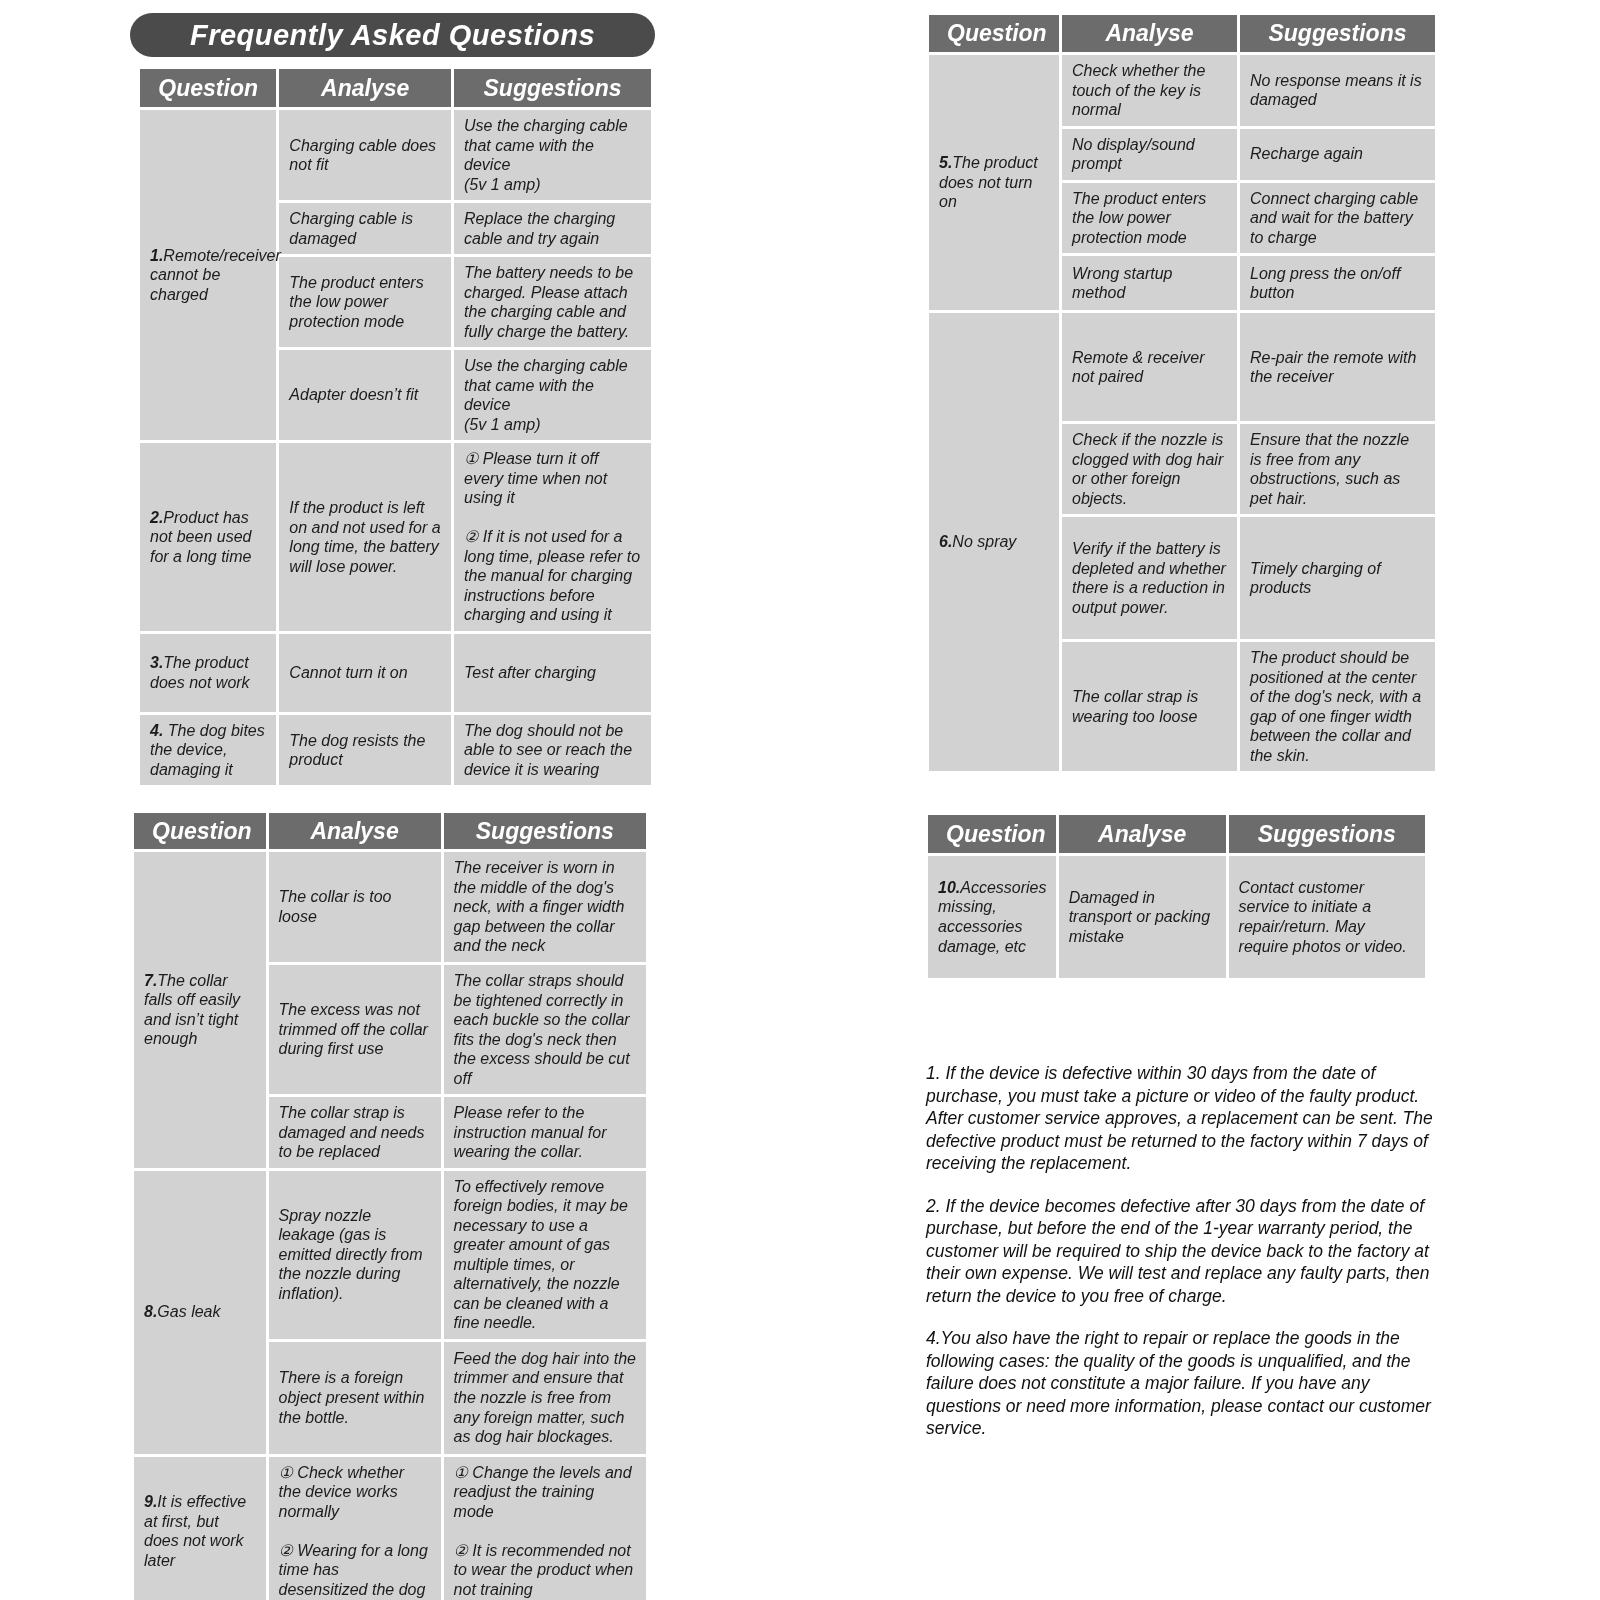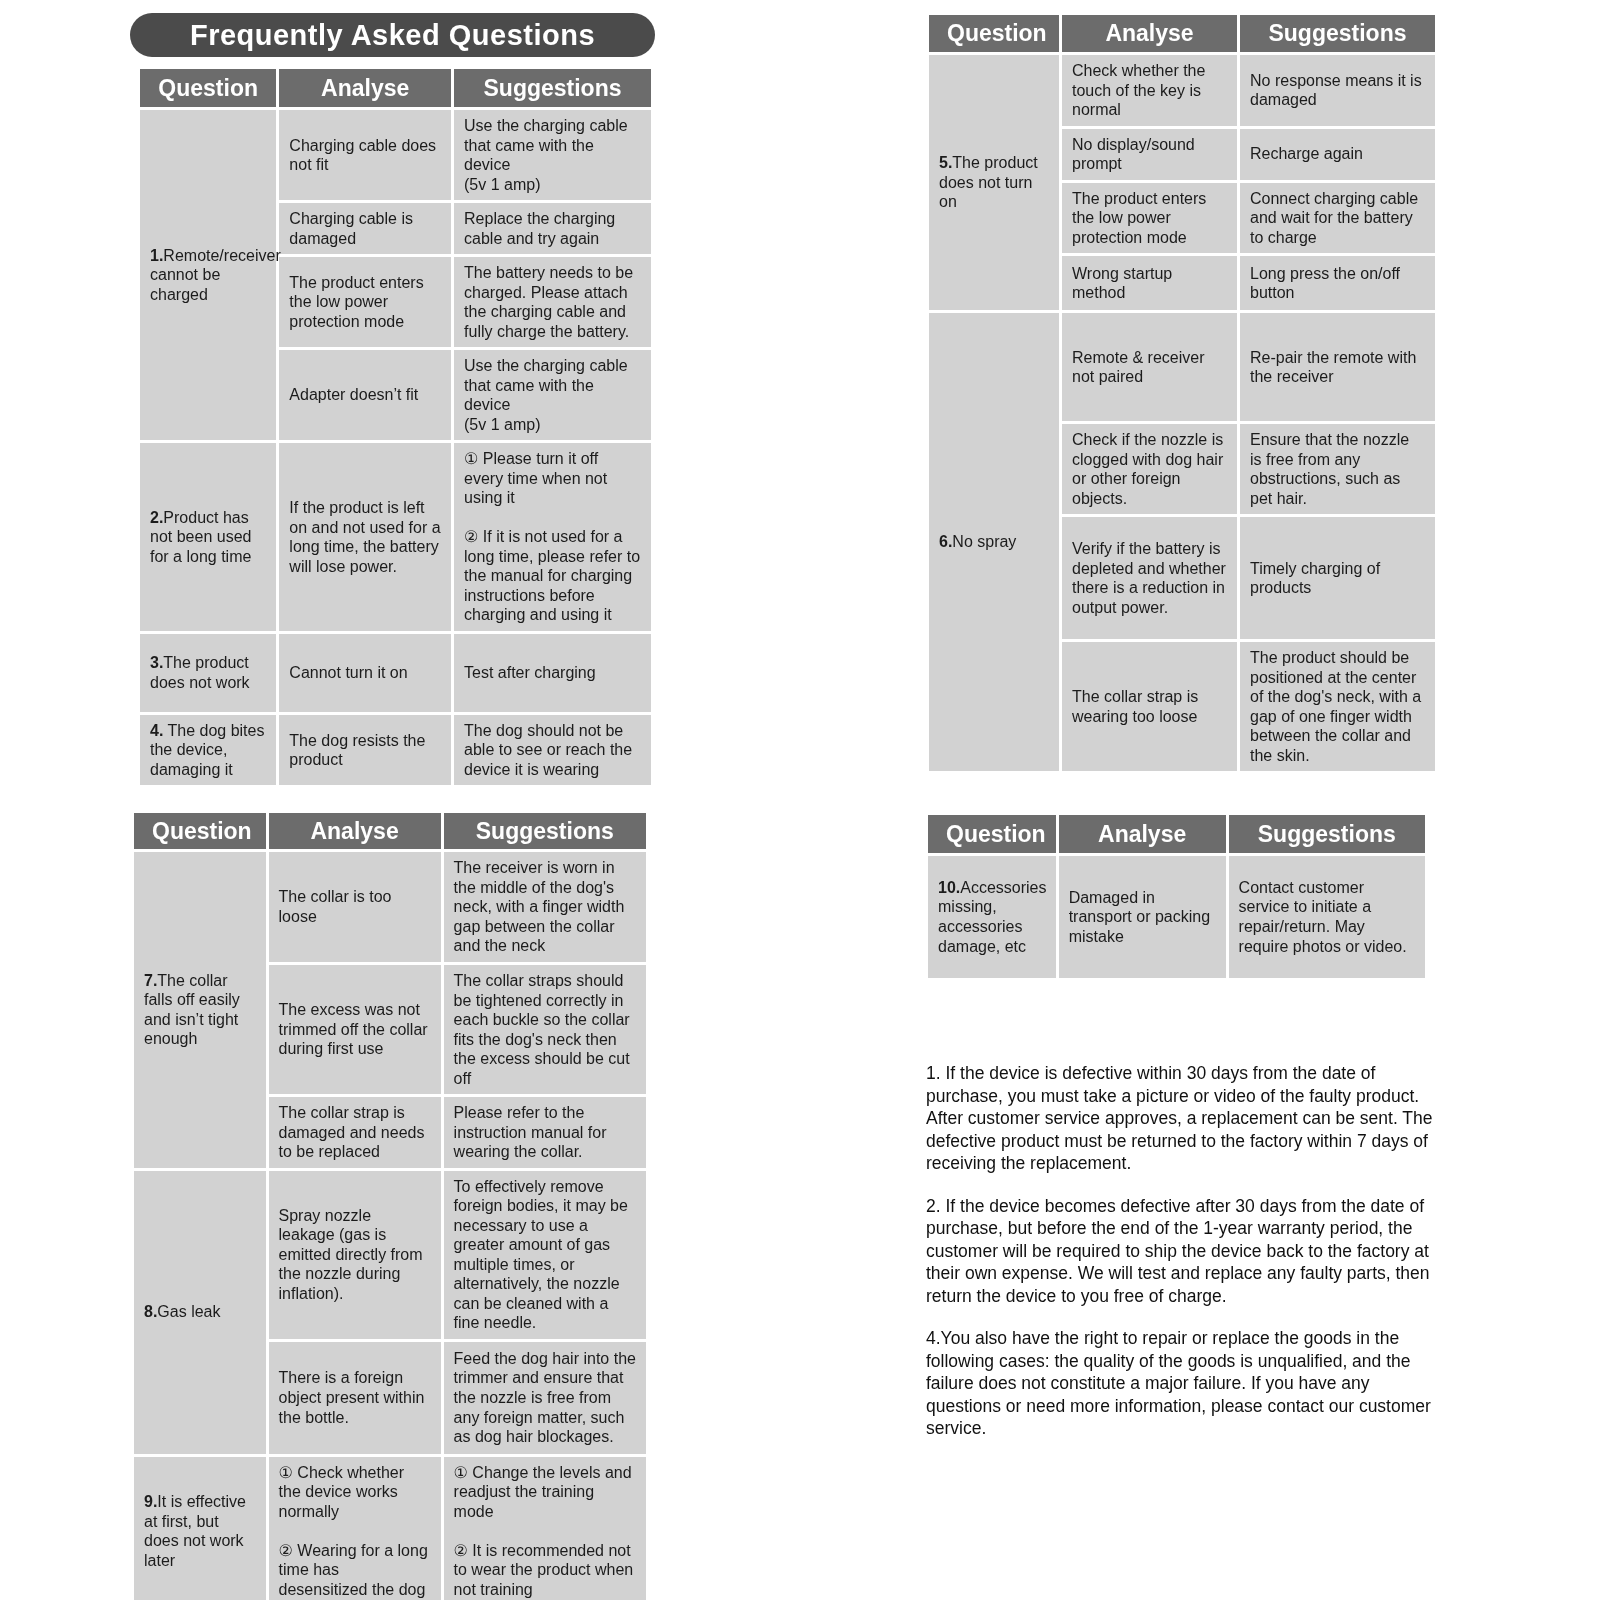--- a/index.html
+++ b/index.html
@@ -1,17 +1,17 @@
 <!DOCTYPE html>
 <html><head>
 <meta charset="utf-8">
 <style>
   html,body{margin:0;padding:0;background:#fff;}
   .page{position:relative;width:1600px;height:1600px;background:#ffffff;
-        font-family:"Liberation Sans",sans-serif;color:#1c1c1c;overflow:hidden;}
+        font-family:"Liberation Sans",sans-serif;color:#1c1c1c;overflow:hidden;font-style:italic;}
 
   .pill{position:absolute;background:#4b4b4b;color:#ffffff;font-weight:bold;
         display:flex;align-items:center;justify-content:center;
         border-radius:26px;white-space:pre;letter-spacing:.5px;}
   .faq-pill{left:130px;top:13px;width:525px;height:44px;font-size:29px;}
   .as-pill{left:925px;top:1007px;width:510px;height:45px;font-size:29px;}
 
   table.faq{position:absolute;border-collapse:separate;border-spacing:3px;
             table-layout:fixed;background:#ffffff;}
   table.faq th{background:#6c6c6c;color:#ffffff;font-weight:bold;font-size:23px;

